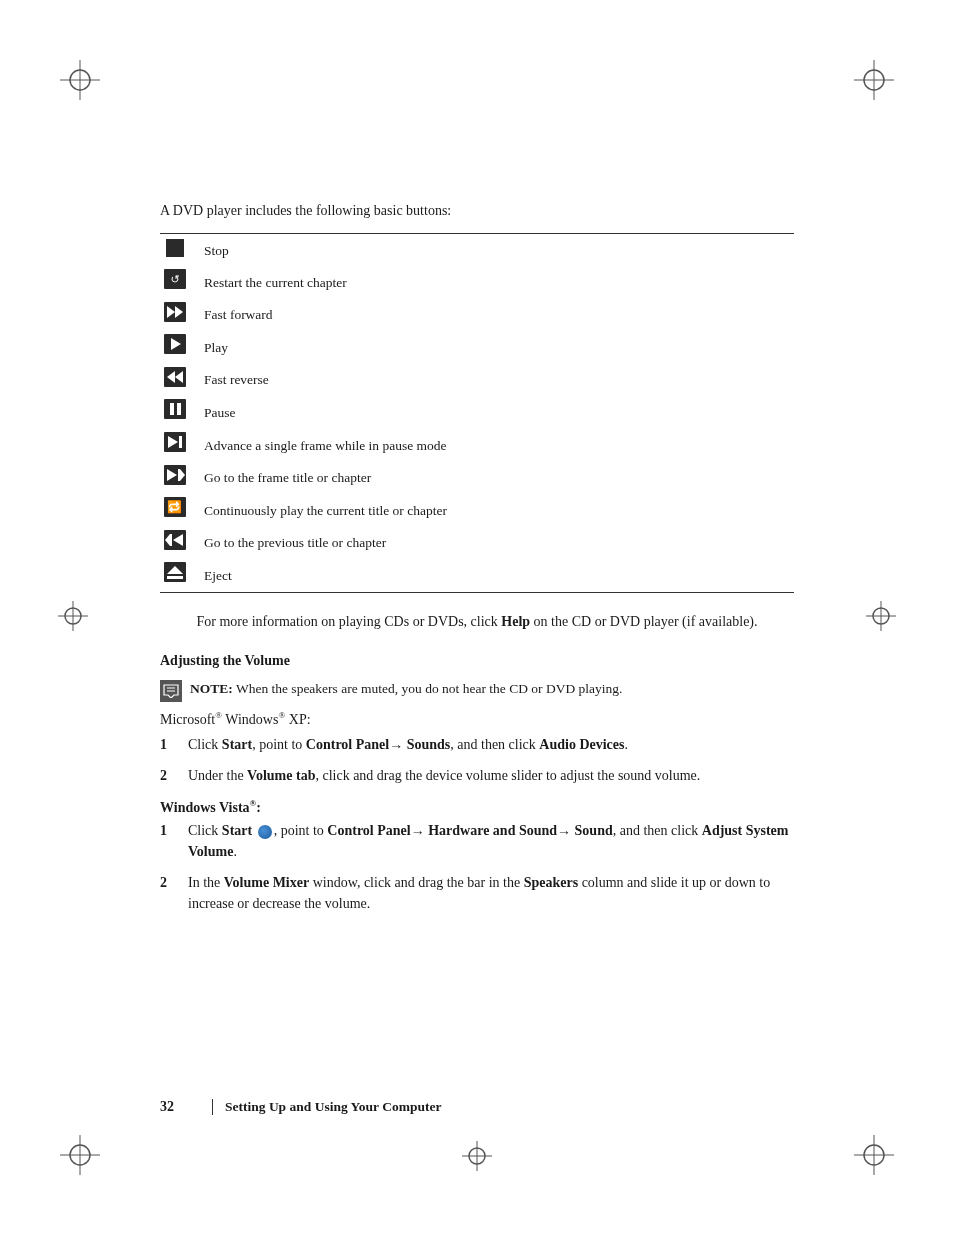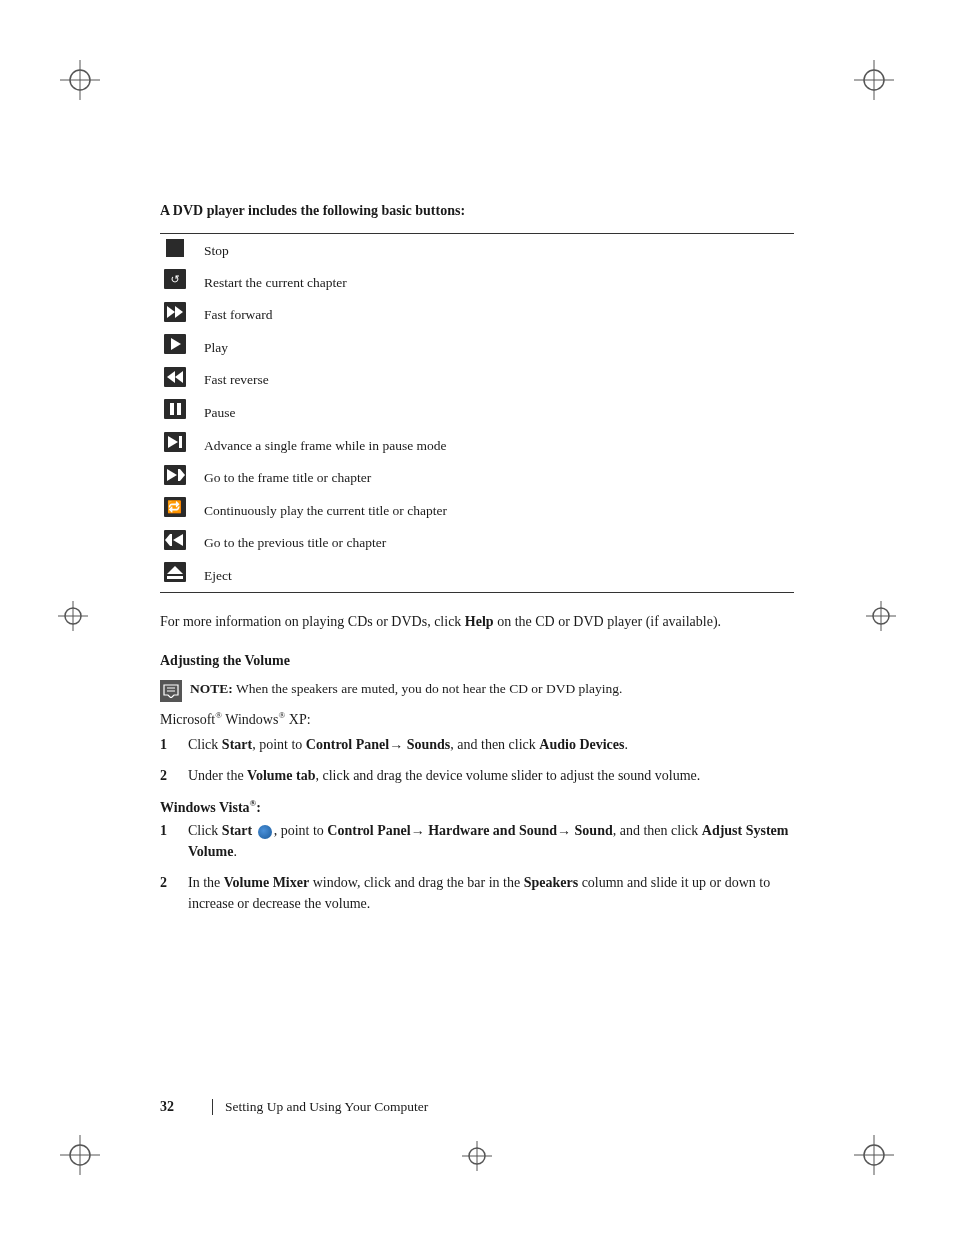--- a/index.html
+++ b/index.html
@@ -48,21 +48,20 @@
       position: absolute;
       top: 200px;
       left: 160px;
       right: 160px;
     }
 
     .intro-text {
       font-size: 14px;
       margin-bottom: 12px;
       line-height: 1.5;
-      font-weight: bold;
     }
 
     
     .dvd-table {
       width: 100%;
       border-collapse: collapse;
       margin-bottom: 16px;
     }
 
     .dvd-table thead tr th {
@@ -85,20 +84,21 @@
       width: 36px;
       text-align: center;
       padding-left: 0;
       padding-right: 6px;
     }
 
     .for-more-text {
       font-size: 14px;
       line-height: 1.6;
       margin-bottom: 20px;
+      text-align: center;
     }
 
     .section-heading {
       font-size: 14px;
       font-weight: bold;
       margin-bottom: 10px;
     }
 
     .note-box {
       display: flex;
@@ -173,20 +173,21 @@
 
     .footer-divider {
       width: 1px;
       height: 16px;
       background: #333;
       margin: 0 12px;
     }
 
     .footer-text {
       font-size: 13.5px;
+      font-weight: bold;
     }
 
     
     .start-btn-icon {
       display: inline-block;
       width: 14px;
       height: 14px;
       border-radius: 50%;
       background: radial-gradient(circle at 40% 40%, #4a90d9, #1a5a9a);
       vertical-align: middle;

